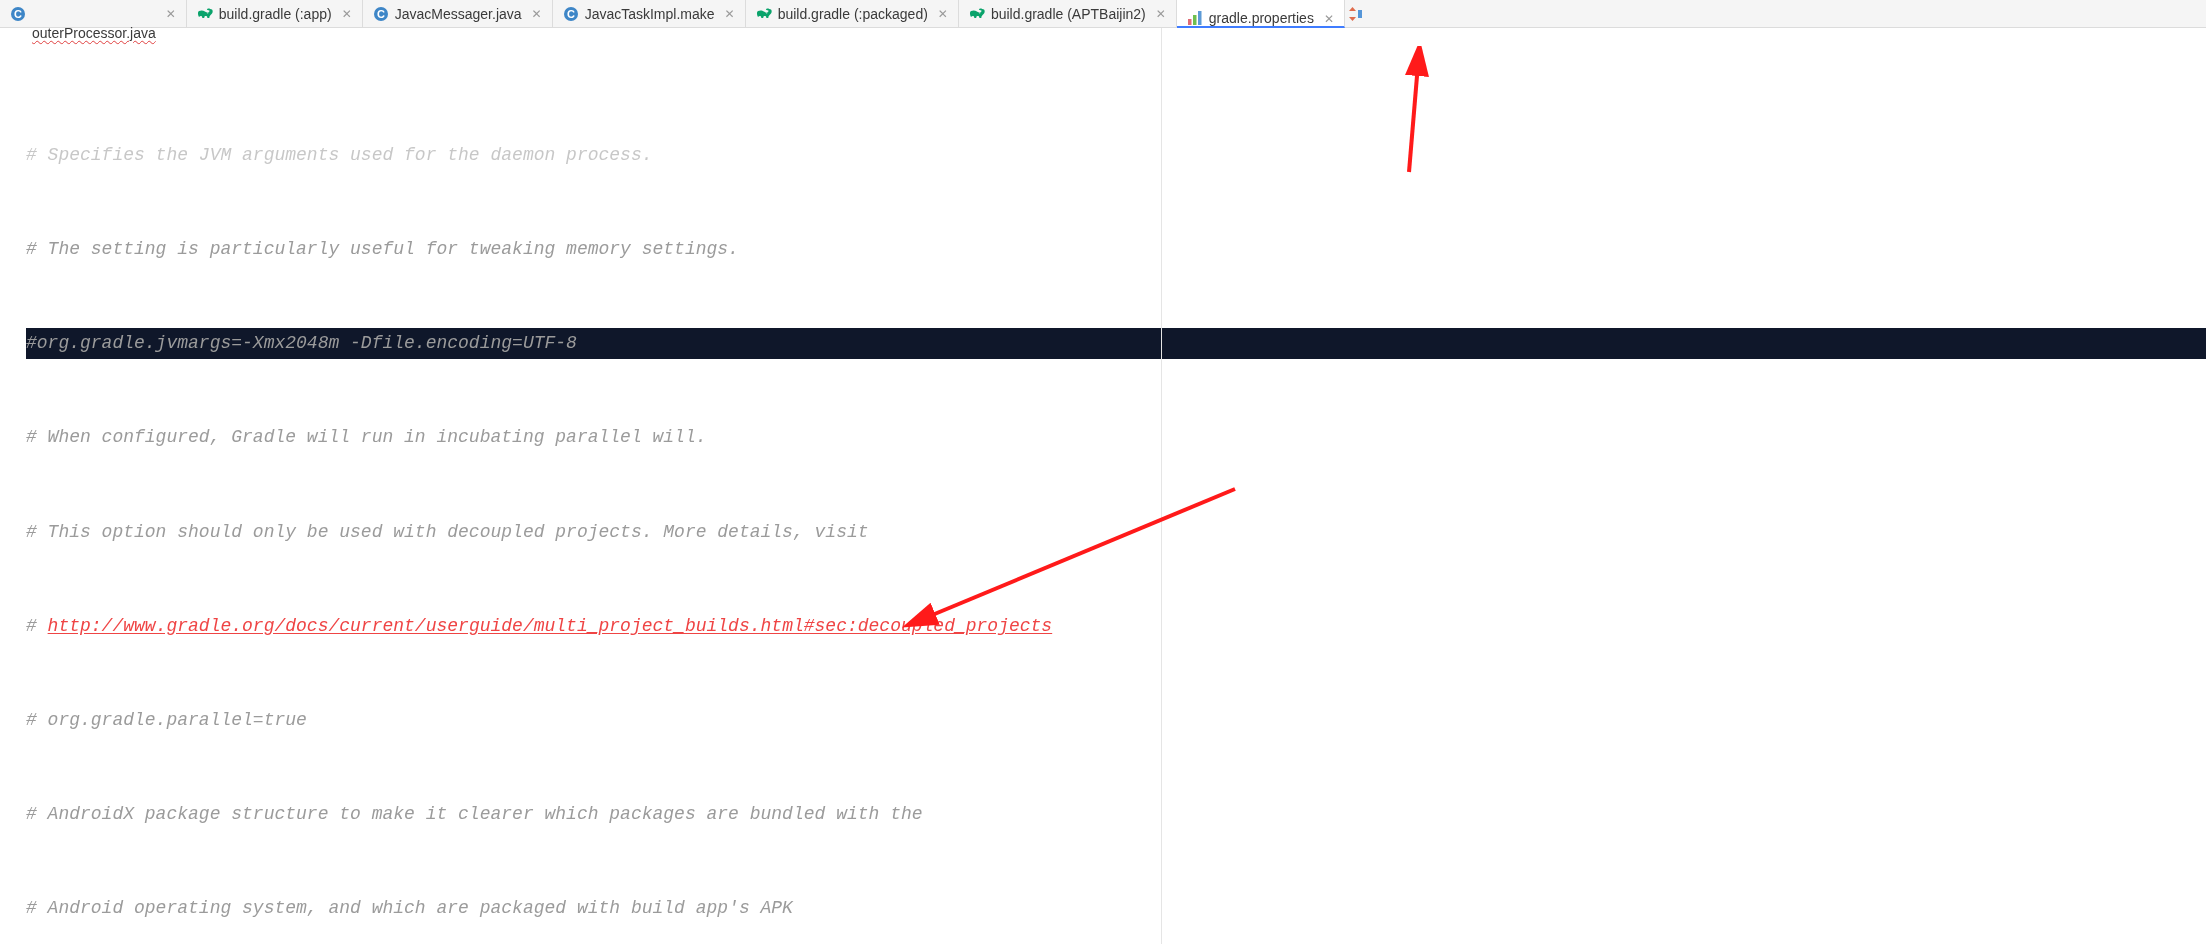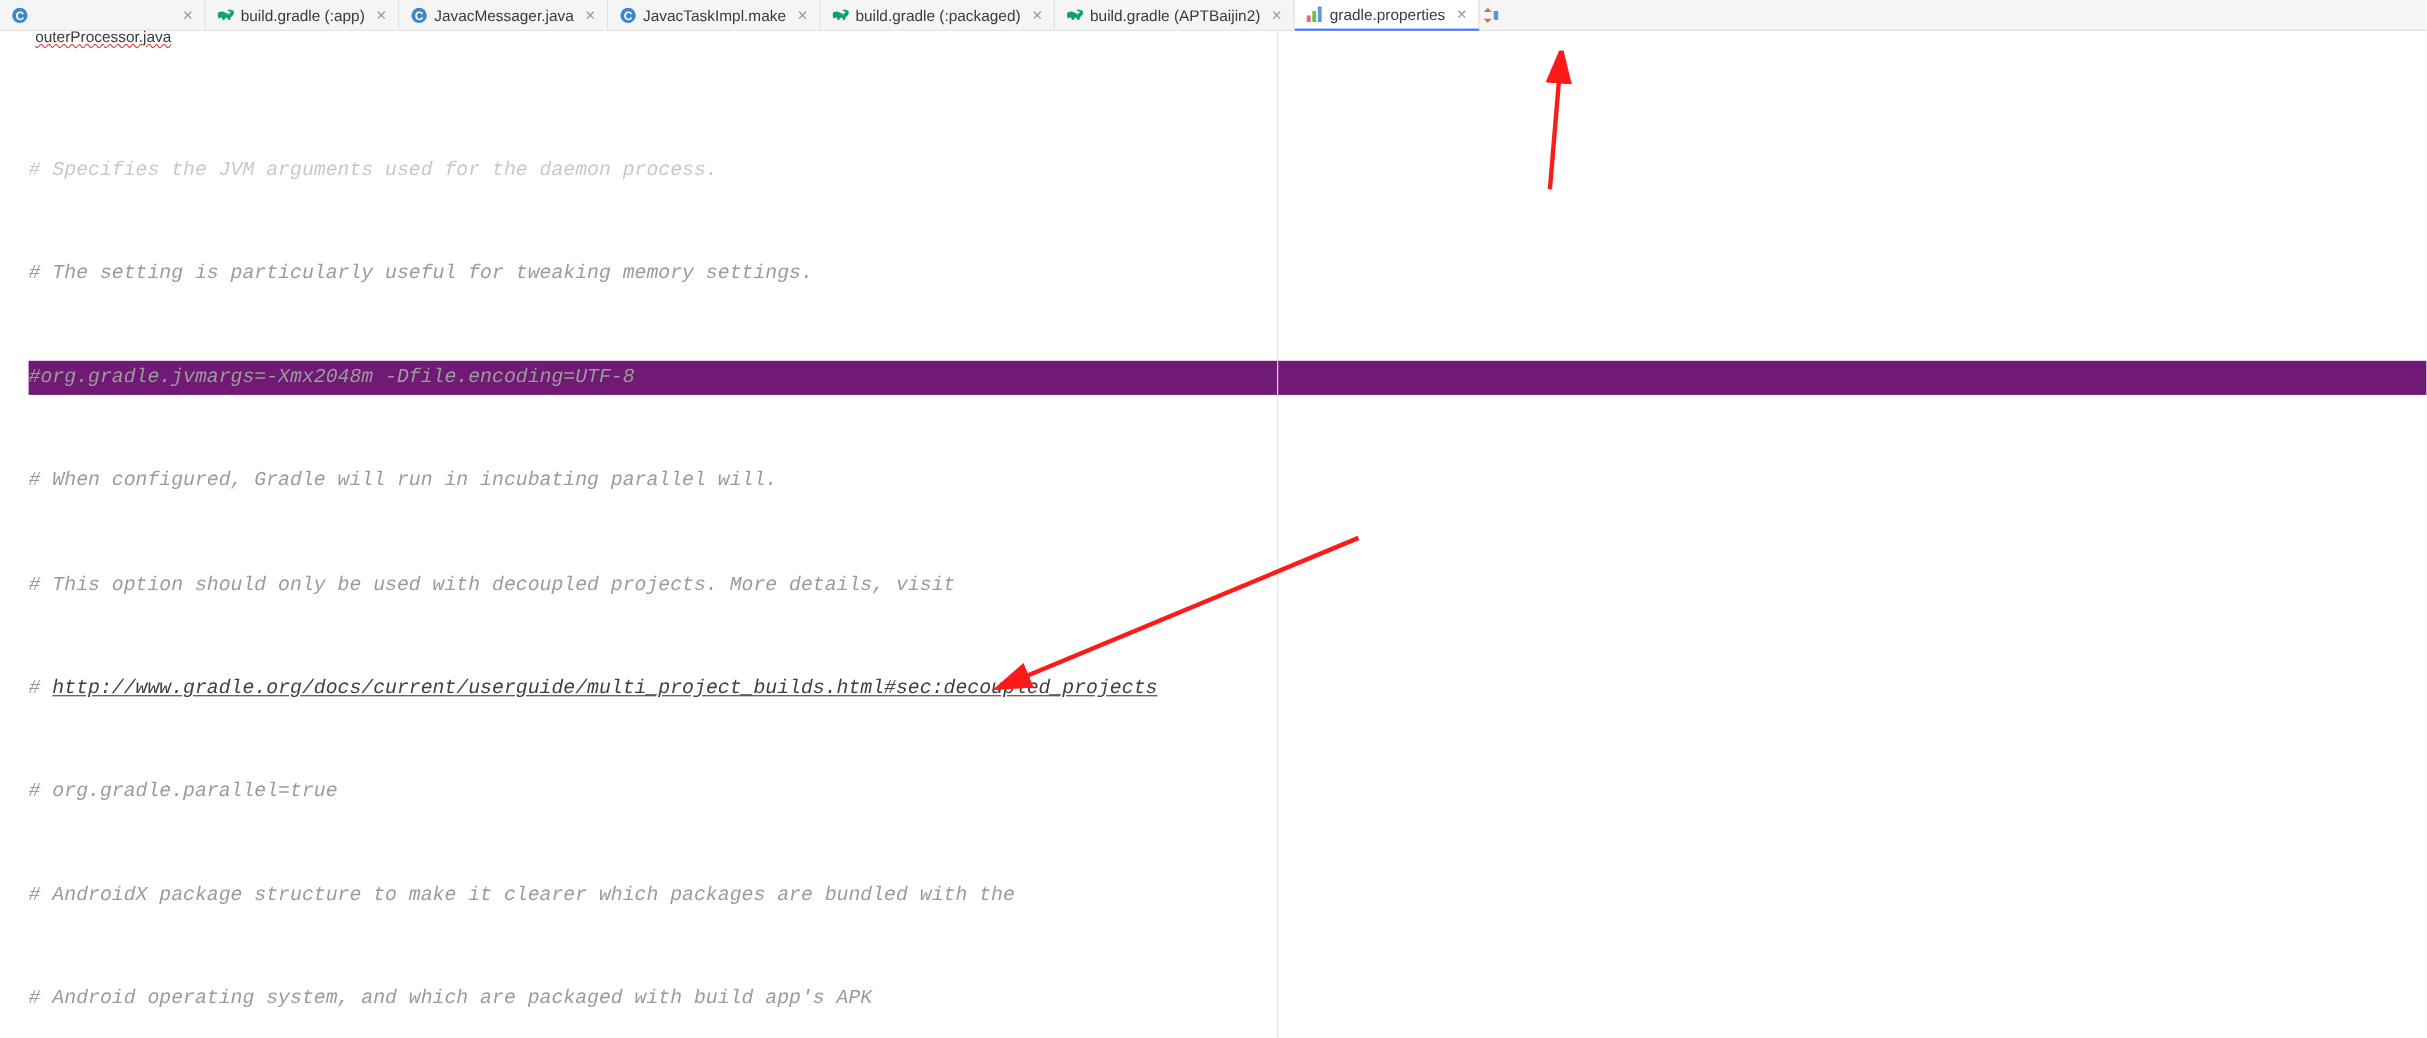--- a/index.html
+++ b/index.html
@@ -27,20 +27,21 @@
     border-right: 1px solid #dcdcdc;
     background: #f5f5f5;
     color: #3a3a3a;
     white-space: nowrap;
     cursor: pointer;
   }
   .tab.active {
     background: #ffffff;
     border-bottom: 2px solid #3f7cff;
     margin-bottom: -1px;
+    align-items: flex-end;
   }
   .tab .icon {
     width: 16px;
     height: 16px;
     display: inline-flex;
     align-items: center;
     justify-content: center;
   }
   .tab .close {
     color: #999;
@@ -57,22 +58,22 @@
   }
   .editor {
     position: relative;
     padding: 4px 0 6px 26px;
     line-height: 31.4px;
     font-style: italic;
     white-space: pre;
   }
   .editor .line { display:block; }
   .cmt { color: #9b9b9b; font-style: italic; }
-  .url { text-decoration: underline; text-underline-offset: 2px; font-style: italic; color:#404040;}
-  .highlight-line { background: #701a75; }
+  .url { text-decoration: underline; text-underline-offset: 2px; font-style: italic; color:#ef4444;}
+  .highlight-line { background: #0f172a; }
   .right-margin {
     position: absolute;
     top: 0;
     bottom: 0;
     left: 0;
     border-right: 1px solid #e5e5e5;
     pointer-events: none;
   }
   svg.arrow { position:absolute; pointer-events:none; }
   

